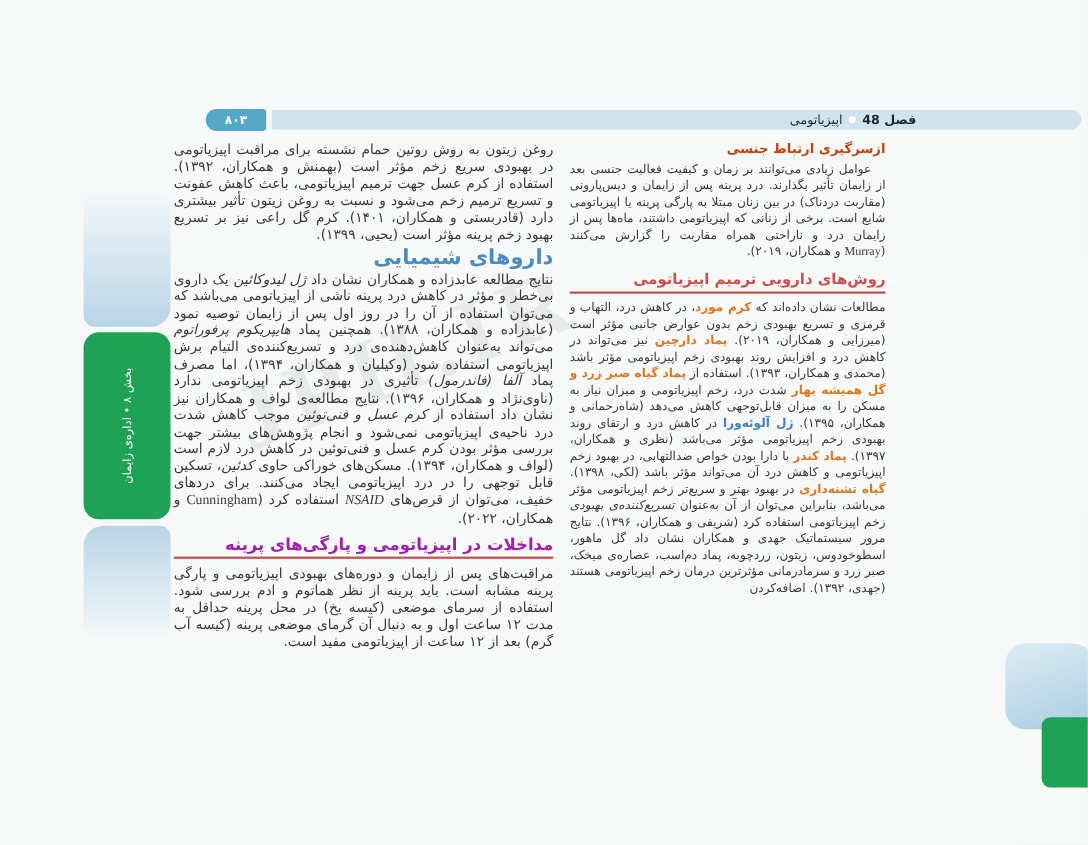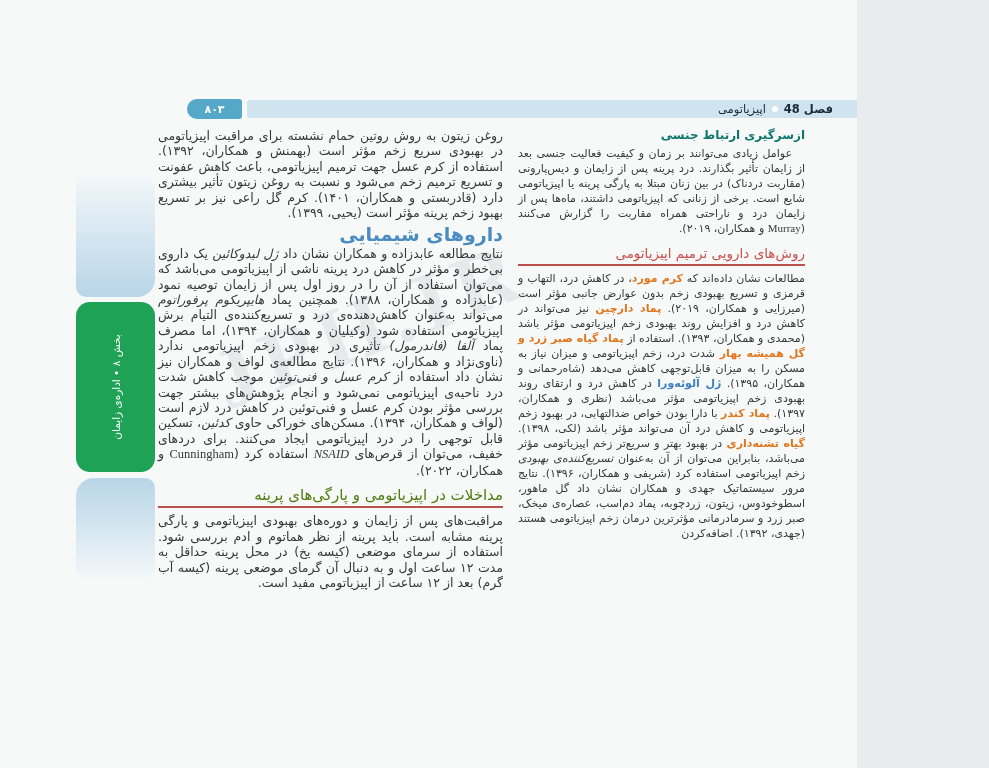--- a/index.html
+++ b/index.html
@@ -1,17 +1,17 @@
 <!DOCTYPE html>
 <html lang="fa"><head>
 <meta charset="utf-8">
 <style>
   html,body{margin:0;padding:0;background:#e8ecec;}
-  .canvas{position:relative;width:815px;height:768px;background:#f7f8f8;overflow:hidden;
-          font-family:"DejaVu Sans",sans-serif;color:#383838;padding-left:42px;}
+  .canvas{position:relative;width:989px;height:768px;background:#f7f8f8;overflow:hidden;
+          font-family:"DejaVu Sans",sans-serif;color:#383838;}
   
   .page-badge{position:absolute;left:187px;top:99px;width:55px;height:20px;
     border-radius:10px 3px 3px 10px;display:flex;align-items:center;justify-content:center;
     color:#fff;font-size:11px;font-weight:bold;letter-spacing:1px;}
   .chapter-bar{position:absolute;left:247px;top:100px;width:736px;height:18px;
     border-radius:3px 10px 14px 3px;}
   .bar-text{position:absolute;top:0;right:150px;height:18px;display:flex;align-items:center;
     gap:6px;direction:rtl;font-size:11.5px;}
   .bar-text .lbl{font-weight:bold;}
   .dot{width:6px;height:6px;border-radius:50%;background:#fff;}
@@ -37,21 +37,21 @@
   
   .col{position:absolute;top:128px;direction:rtl;text-align:justify;}
   .col p{margin:0;}
   .col p.indent{text-indent:13px;}
   .col-right{left:518px;width:287px;font-size:11px;line-height:15px;}
   .col-left{left:158px;width:345px;font-size:12.5px;line-height:15.4px;}
   .h-blue,.h-green{font-weight:bold;margin:7px 0 3px;}
   .col .h-blue:first-child{margin-top:0;}
   .col-right .h-blue,.col-right .h-green{font-size:12px;}
   .col-left .h-blue{font-size:19px;}
-  .h-red{font-weight:normal;padding-bottom:3px;margin:10px 0 5px;}
+  .h-red{font-weight:bold;padding-bottom:3px;margin:10px 0 5px;}
   .col-right .h-red{font-size:13.5px;}
   .col-left .h-red{font-size:15px;}
   .latin{font-family:"Liberation Serif",serif;}
   .run-italic{font-style:italic;}
   .run-orange,.run-blue{font-weight:bold;}
 </style>
 </head>
 <body>
 
 <div class="canvas">
@@ -70,26 +70,26 @@
     <span class="tab-label">بخش ۸ • اداره‌ی زایمان</span>
   </div>
   <div class="tab tab-bottom"></div>
 
   <div class="br-blue"></div>
   <div class="br-green"></div>
 
   <div class="watermark">JPH.IR</div>
 
   <div class="col col-right" id="col-right">
-      <div class="h-blue" style="color: #0f766e;">ازسرگیری ارتباط جنسی</div>
+      <div class="h-blue" style="color: #c2410c;">ازسرگیری ارتباط جنسی</div>
       <p class="indent"><span>عوامل زیادی می‌توانند بر زمان و کیفیت فعالیت جنسی بعد از زایمان تأثیر بگذارند. درد پرینه پس از زایمان و دیس‌پارونی (مقاربت دردناک) در بین زنان مبتلا به پارگی پرینه یا اپیزیاتومی شایع است. برخی از زنانی که اپیزیاتومی داشتند، ماه‌ها پس از زایمان درد و ناراحتی همراه مقاربت را گزارش می‌کنند (</span><span class="latin">Murray</span><span> و همکاران، ۲۰۱۹).</span></p>
       <div class="h-red" style="color: rgb(201, 79, 76); border-bottom: 2px solid rgb(192, 80, 77);">روش‌های دارویی ترمیم اپیزیاتومی</div>
       <p><span>مطالعات نشان داده‌اند که </span><span class="run-orange" style="color: rgb(224, 118, 30);">کرم مورد</span><span>، در کاهش درد، التهاب و قرمزی و تسریع بهبودی زخم بدون عوارض جانبی مؤثر است (میرزایی و همکاران، ۲۰۱۹). </span><span class="run-orange" style="color: rgb(224, 118, 30);">پماد دارچین</span><span> نیز می‌تواند در کاهش درد و افزایش روند بهبودی زخم اپیزیاتومی مؤثر باشد (محمدی و همکاران، ۱۳۹۳). استفاده از </span><span class="run-orange" style="color: rgb(224, 118, 30);">پماد گیاه صبر زرد و گل همیشه بهار</span><span> شدت درد، زخم اپیزیاتومی و میزان نیاز به مسکن را به میزان قابل‌توجهی کاهش می‌دهد (شاه‌رحمانی و همکاران، ۱۳۹۵). </span><span class="run-blue" style="color: rgb(63, 128, 194);">ژل آلوئه‌ورا</span><span> در کاهش درد و ارتقای روند بهبودی زخم اپیزیاتومی مؤثر می‌باشد (نظری و همکاران، ۱۳۹۷). </span><span class="run-orange" style="color: rgb(224, 118, 30);">پماد کندر</span><span> با دارا بودن خواص ضدالتهابی، در بهبود زخم اپیزیاتومی و کاهش درد آن می‌تواند مؤثر باشد (لکی، ۱۳۹۸). </span><span class="run-orange" style="color: rgb(224, 118, 30);">گیاه تشنه‌داری</span><span> در بهبود بهتر و سریع‌تر زخم اپیزیاتومی مؤثر می‌باشد، بنابراین می‌توان از آن به‌عنوان </span><span class="run-italic">تسریع‌کننده‌ی بهبودی</span><span> زخم اپیزیاتومی استفاده کرد (شریفی و همکاران، ۱۳۹۶). نتایج مرور سیستماتیک جهدی و همکاران نشان داد گل ماهور، اسطوخودوس، زیتون، زردچوبه، پماد دم‌اسب، عصاره‌ی میخک، صبر زرد و سرمادرمانی مؤثرترین درمان زخم اپیزیاتومی هستند (جهدی، ۱۳۹۲). اضافه‌کردن</span></p>
     </div>
   <div class="col col-left" id="col-left">
       <p><span>روغن زیتون به روش روتین حمام نشسته برای مراقبت اپیزیاتومی در بهبودی سریع زخم مؤثر است (بهمنش و همکاران، ۱۳۹۲). استفاده از کرم عسل جهت ترمیم اپیزیاتومی، باعث کاهش عفونت و تسریع ترمیم زخم می‌شود و نسبت به روغن زیتون تأثیر بیشتری دارد (قادربستی و همکاران، ۱۴۰۱). کرم گل راعی نیز بر تسریع بهبود زخم پرینه مؤثر است (یحیی، ۱۳۹۹).</span></p>
       <div class="h-blue" style="color: rgb(74, 140, 194);">داروهای شیمیایی</div>
       <p><span>نتایج مطالعه عابدزاده و همکاران نشان داد </span><span class="run-italic">ژل لیدوکائین</span><span> یک داروی بی‌خطر و مؤثر در کاهش درد پرینه ناشی از اپیزیاتومی می‌باشد که می‌توان استفاده از آن را در روز اول پس از زایمان توصیه نمود (عابدزاده و همکاران، ۱۳۸۸). همچنین پماد </span><span class="run-italic">هایپریکوم پرفوراتوم</span><span> می‌تواند به‌عنوان کاهش‌دهنده‌ی درد و تسریع‌کننده‌ی التیام برش اپیزیاتومی استفاده شود (وکیلیان و همکاران، ۱۳۹۴)، اما مصرف پماد </span><span class="run-italic">آلفا (فاندرمول)</span><span> تأثیری در بهبودی زخم اپیزیاتومی ندارد (ناوی‌نژاد و همکاران، ۱۳۹۶). نتایج مطالعه‌ی لواف و همکاران نیز نشان داد استفاده از </span><span class="run-italic">کرم عسل و فنی‌توئین</span><span> موجب کاهش شدت درد ناحیه‌ی اپیزیاتومی نمی‌شود و انجام پژوهش‌های بیشتر جهت بررسی مؤثر بودن کرم عسل و فنی‌توئین در کاهش درد لازم است (لواف و همکاران، ۱۳۹۴). مسکن‌های خوراکی حاوی </span><span class="run-italic">کدئین</span><span>، تسکین قابل توجهی را در درد اپیزیاتومی ایجاد می‌کنند. برای دردهای خفیف، می‌توان از قرص‌های </span><span class="run-italic latin">NSAID</span><span> استفاده کرد (</span><span class="latin">Cunningham</span><span> و همکاران، ۲۰۲۲).</span></p>
-      <div class="h-red" style="color: #4d7c0f; border-bottom: 2px solid rgb(192, 80, 77);">مداخلات در اپیزیاتومی و پارگی‌های پرینه</div>
+      <div class="h-red" style="color: #a21caf; border-bottom: 2px solid rgb(192, 80, 77);">مداخلات در اپیزیاتومی و پارگی‌های پرینه</div>
       <p><span>مراقبت‌های پس از زایمان و دوره‌های بهبودی اپیزیاتومی و پارگی پرینه مشابه است. باید پرینه از نظر هماتوم و ادم بررسی شود. استفاده از سرمای موضعی (کیسه یخ) در محل پرینه حداقل به مدت ۱۲ ساعت اول و به دنبال آن گرمای موضعی پرینه (کیسه آب گرم) بعد از ۱۲ ساعت از اپیزیاتومی مفید است.</span></p>
     </div>
 
 </div>
 
 </body></html>

